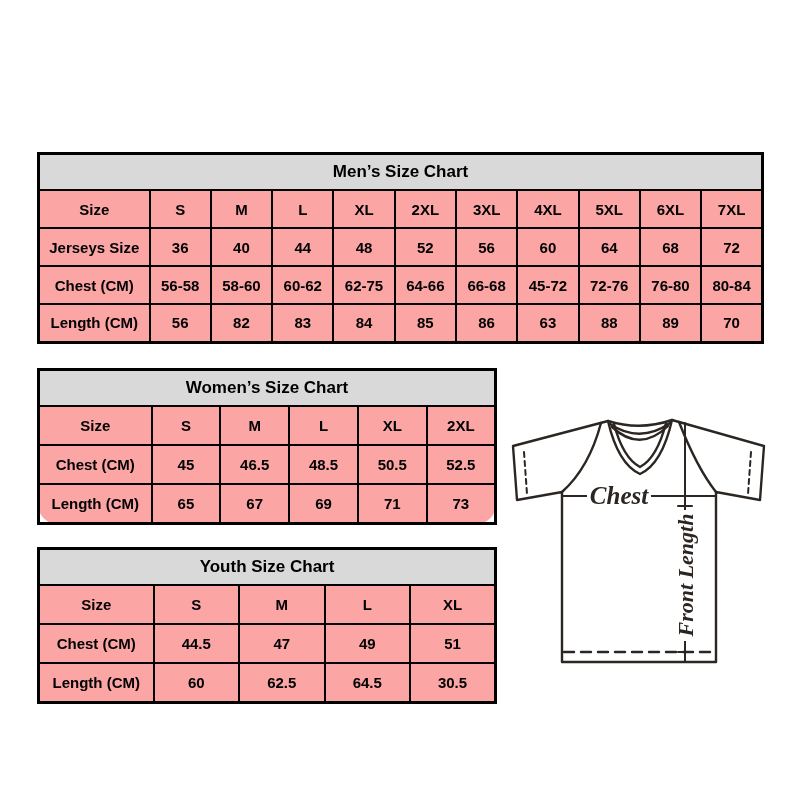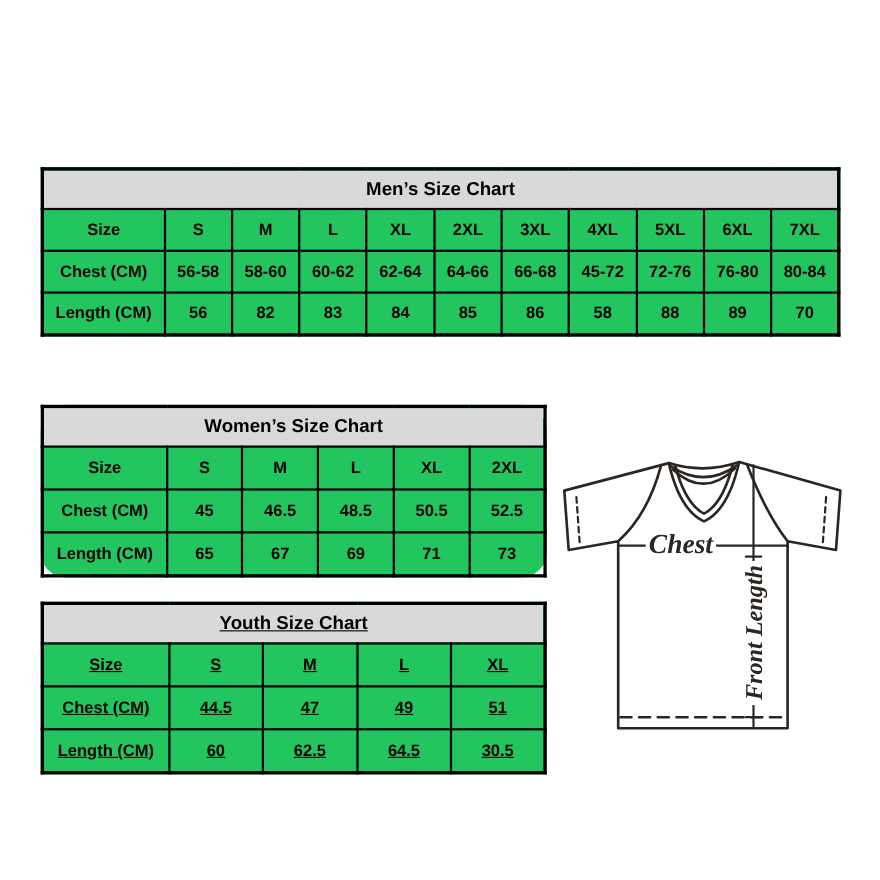--- a/index.html
+++ b/index.html
@@ -8,34 +8,34 @@
     font-family:"Liberation Sans", sans-serif; color:var(--text,#000);
     overflow:hidden;
   }
   .page-title {
     position:absolute; left:0; top:96px; width:782px;
     text-align:center; font-size:22px; font-weight:bold; line-height:26px;
     color:var(--text,#000);
   }
   table.size-table {
     position:absolute; border-collapse:collapse; table-layout:fixed;
-    background:#22c55e; border:3px solid var(--border,#000);
+    background:#fca5a5; border:3px solid var(--border,#000);
   }
   .size-table th, .size-table td {
     border:2px solid var(--border,#000); text-align:center; vertical-align:middle;
     font-weight:bold; color:var(--text,#000); padding:0; font-size:15px;
     font-family:"Liberation Sans", sans-serif;
     overflow:hidden; white-space:nowrap;
   }
   .size-table th.caption {
     background:var(--header-bg,#d9d9d9); font-size:17px; height:34px;
   }
   #men-table   { left:37px; top:152px; width:727px; }
   #women-table { left:37px; top:368px; width:460px;border-radius:23px; }
-  #youth-table { left:37px; top:547px; width:460px;text-decoration:underline; }
+  #youth-table { left:37px; top:547px; width:460px; }
   #men-table   tbody tr { height:38px; }
   #women-table tbody tr { height:39px; }
   #youth-table tbody tr { height:39px; }
   #men-table   .label-col { width:111px; }
   #women-table .label-col { width:113px; }
   #youth-table .label-col { width:115px; }
   .jersey { position:absolute; left:498px; top:404px; }
   .jersey text {
     font-family:"Liberation Serif", serif; font-style:italic; font-weight:bold;
     fill:var(--line,#2b2622);
@@ -65,41 +65,54 @@
           <td>L</td>
           <td>XL</td>
           <td>2XL</td>
           <td>3XL</td>
           <td>4XL</td>
           <td>5XL</td>
           <td>6XL</td>
           <td>7XL</td>
         </tr>
         <tr>
+          <th scope="row">Jerseys Size</th>
+          <td>36</td>
+          <td>40</td>
+          <td>44</td>
+          <td>48</td>
+          <td>52</td>
+          <td>56</td>
+          <td>60</td>
+          <td>64</td>
+          <td>68</td>
+          <td>72</td>
+        </tr>
+        <tr>
           <th scope="row">Chest (CM)</th>
           <td>56-58</td>
           <td>58-60</td>
           <td>60-62</td>
-          <td>62-64</td>
+          <td>62-75</td>
           <td>64-66</td>
           <td>66-68</td>
           <td>45-72</td>
           <td>72-76</td>
           <td>76-80</td>
           <td>80-84</td>
         </tr>
         <tr>
           <th scope="row">Length (CM)</th>
           <td>56</td>
           <td>82</td>
           <td>83</td>
           <td>84</td>
           <td>85</td>
           <td>86</td>
-          <td>58</td>
+          <td>63</td>
           <td>88</td>
           <td>89</td>
           <td>70</td>
         </tr>
       </tbody>
   </table>
 
   <table class="size-table" id="women-table">
     <colgroup>
         <col class="label-col">

